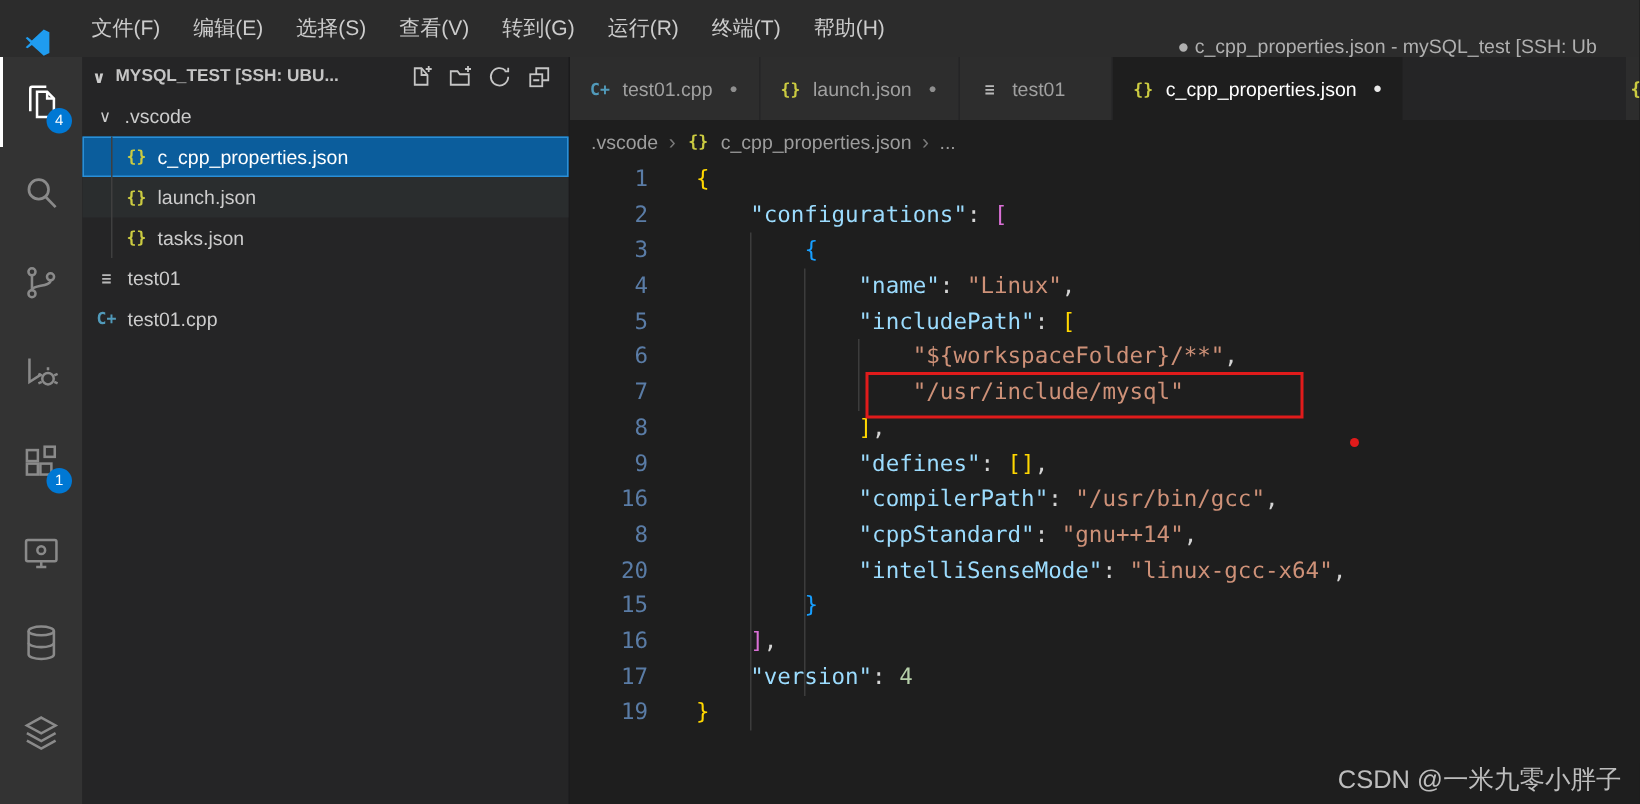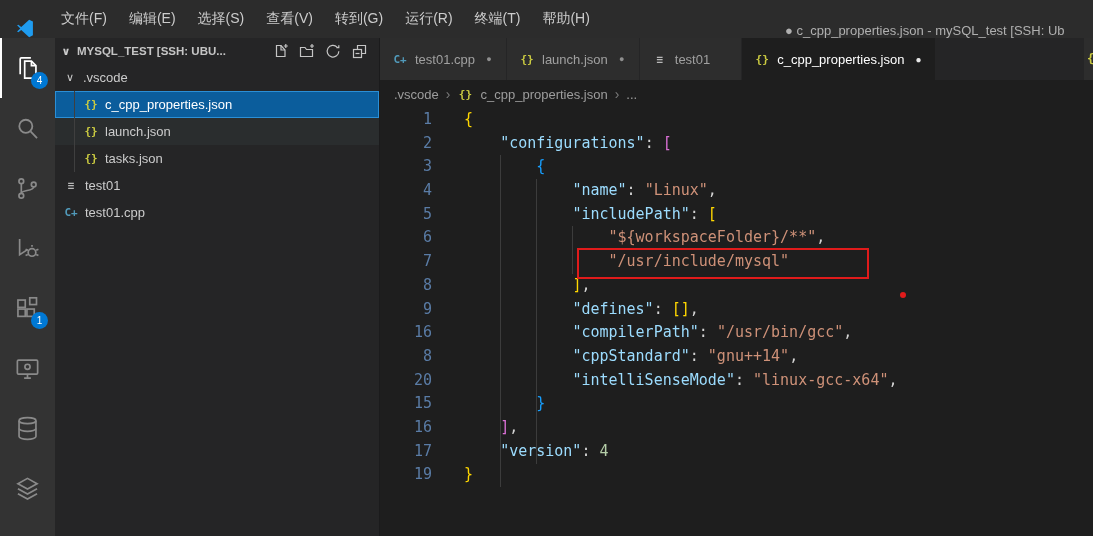--- a/index.html
+++ b/index.html
@@ -288,17 +288,18 @@
             <div class="code-line"><span class="ln">16</span><span class="lc"><span class="tk-p">            </span><span class="tk-key">"compilerPath"</span><span class="tk-p">: </span><span class="tk-str">"/usr/bin/gcc"</span><span class="tk-p">,</span></span></div>
             <div class="code-line"><span class="ln">8</span><span class="lc"><span class="tk-p">            </span><span class="tk-key">"cppStandard"</span><span class="tk-p">: </span><span class="tk-str">"gnu++14"</span><span class="tk-p">,</span></span></div>
             <div class="code-line"><span class="ln">20</span><span class="lc"><span class="tk-p">            </span><span class="tk-key">"intelliSenseMode"</span><span class="tk-p">: </span><span class="tk-str">"linux-gcc-x64"</span><span class="tk-p">,</span></span></div>
             <div class="code-line"><span class="ln">15</span><span class="lc"><span class="tk-p">        </span><span class="tk-b3">}</span></span></div>
             <div class="code-line"><span class="ln">16</span><span class="lc"><span class="tk-p">    </span><span class="tk-b2">]</span><span class="tk-p">,</span></span></div>
             <div class="code-line"><span class="ln">17</span><span class="lc"><span class="tk-p">    </span><span class="tk-key">"version"</span><span class="tk-p">: </span><span class="tk-num">4</span></span></div>
             <div class="code-line"><span class="ln">19</span><span class="lc"><span class="tk-b1">}</span></span></div>
           </div>
         <div class="red-box" style="border-color: rgb(224, 27, 27);"></div>
         <div class="red-dot" style="background: rgb(224, 27, 27);"></div>
+        <div class="watermark">CSDN @一米九零小胖子</div>
       </div>
     </div>
 
   </div>
 </div>
 
 </body></html>

